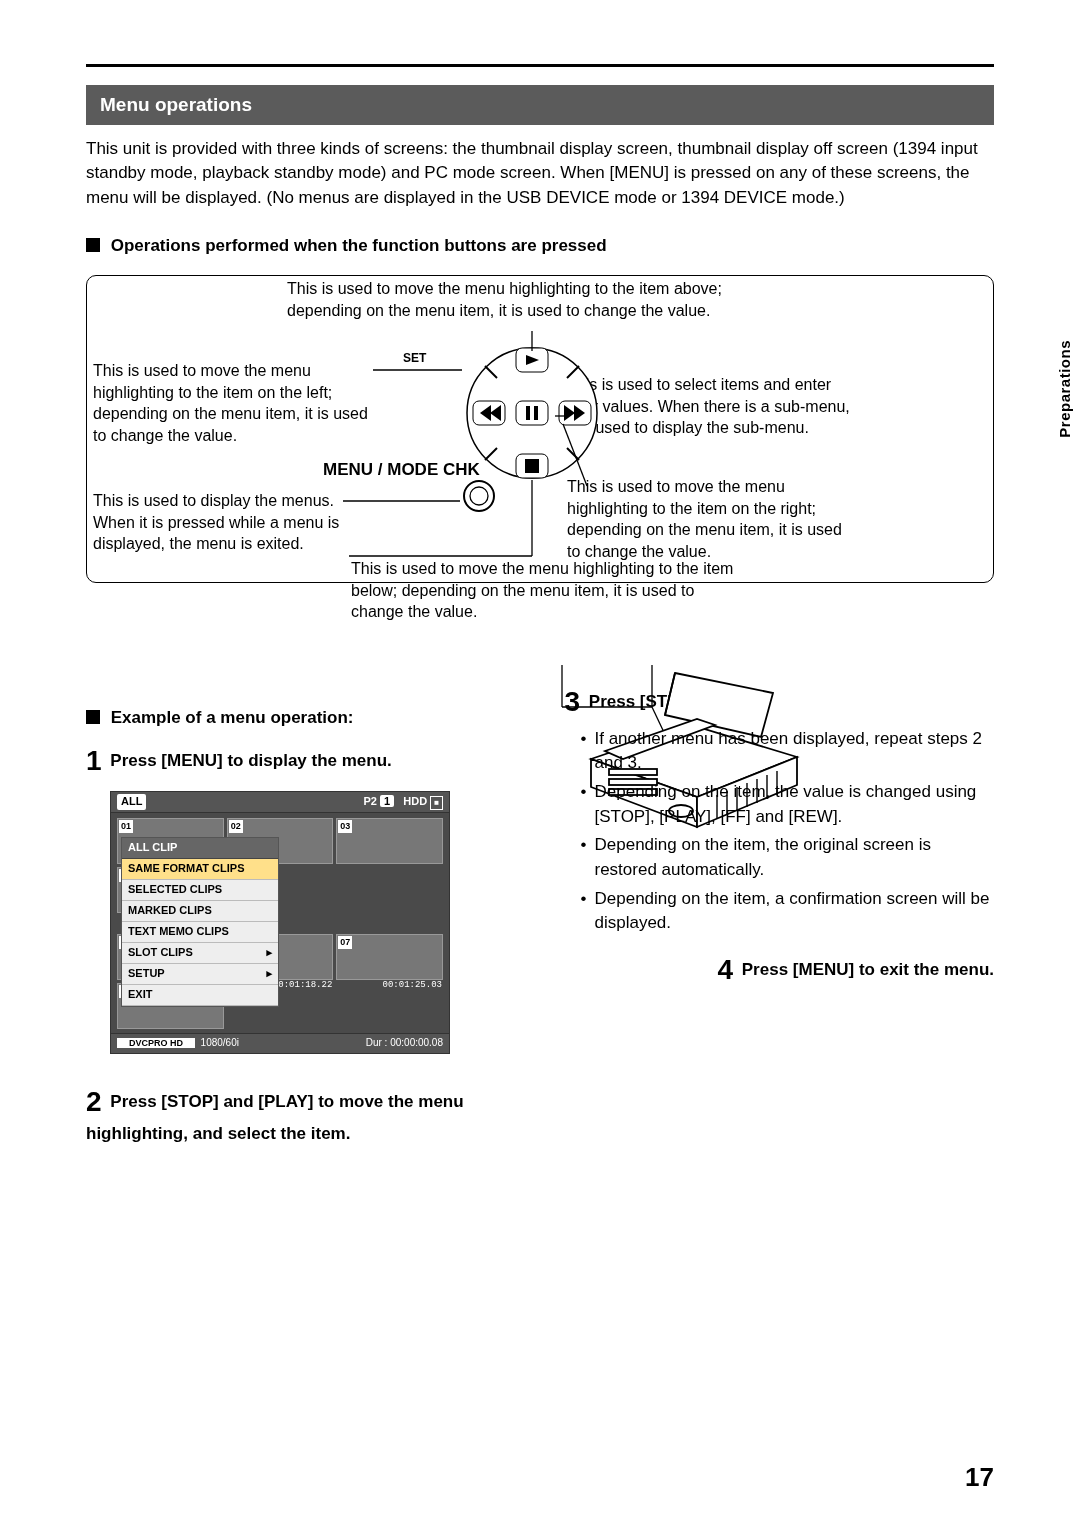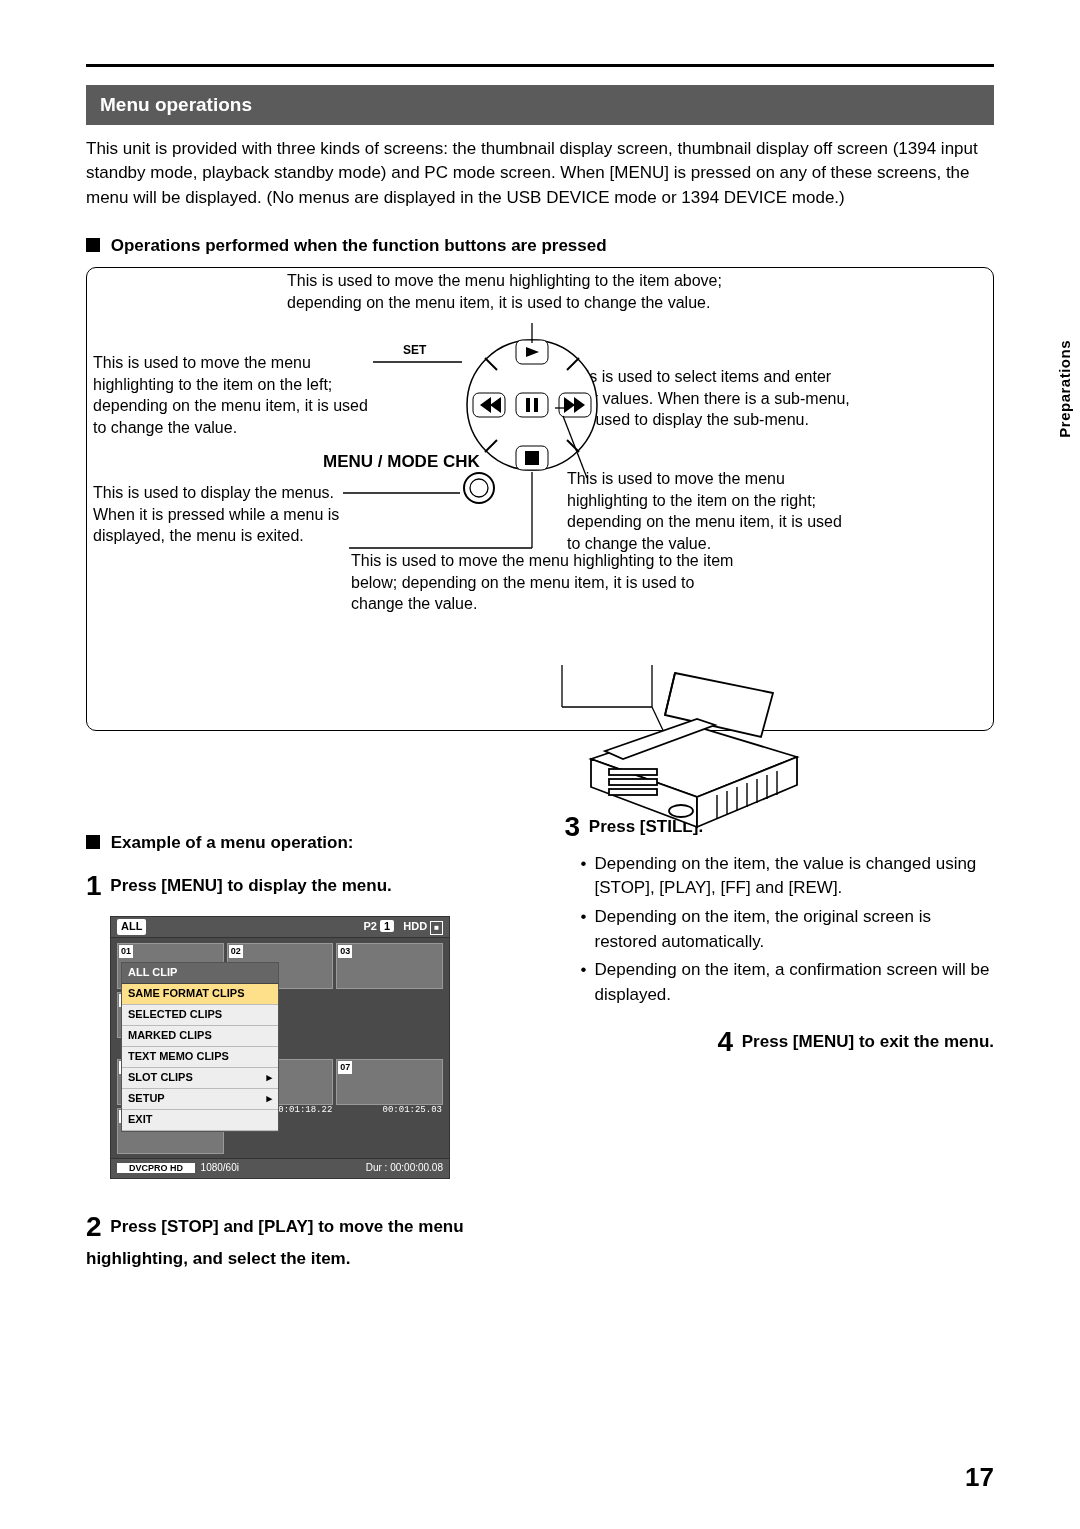--- a/index.html
+++ b/index.html
@@ -29,23 +29,23 @@
     display: inline-block;
     width: 14px; height: 14px;
     background: #000;
     margin-right: 6px;
     vertical-align: -1px;
   }
   .panel {
     border: 1.5px solid #000;
     border-radius: 10px;
     position: relative;
-    margin-top: 8px;
+    margin-top: 16px;
     padding: 18px;
-    height: 464px;
+    height: 308px;
   }
   .panel .txt { position: absolute; font-size: 16px; line-height: 1.35; }
   .dpad {
     position: absolute;
     left: 360px; top: 42px;
     width: 170px; height: 210px;
   }
   .dcircle { stroke:#000; fill:#fff; }
 
   .sidetab {
@@ -62,21 +62,21 @@
     position: absolute;
     left: 585px; top: 669px;
     width: 218px; height: 170px;
   }
   .leader {
     position:absolute; stroke:#000; fill:none; stroke-width:1.3;
   }
   .cols {
     display: flex;
     gap: 49px;
-    margin-top: 76px;
+    margin-top: 99px;
   }
   .col { flex: 1; }
   .step { margin-top: 10px; }
   .sn {
     font-size: 28px;
     font-weight: bold;
     display: inline-block;
     vertical-align: -4px;
     margin-right: 4px;
   }
@@ -369,20 +369,21 @@
       <span class="st">Press [STOP] and [PLAY] to move the menu highlighting, and select the item.</span>
     </div>
   </div>
 
   <div class="col">
     <div class="step" style="margin-top:0;">
       <span class="sn">3</span>
       <span class="st">Press [STILL].</span>
     </div>
     <ul class="bul">
+      <li>If another menu has been displayed, repeat steps 2 and 3.</li>
       <li>Depending on the item, the value is changed using [STOP], [PLAY], [FF] and [REW].</li>
       <li>Depending on the item, the original screen is restored automatically.</li>
       <li>Depending on the item, a confirmation screen will be displayed.</li>
     </ul>
 
     <div class="step" style="margin-top:14px;text-align:right;">
       <span class="sn">4</span>
       <span class="st">Press [MENU] to exit the menu.</span>
     </div>
   </div>

